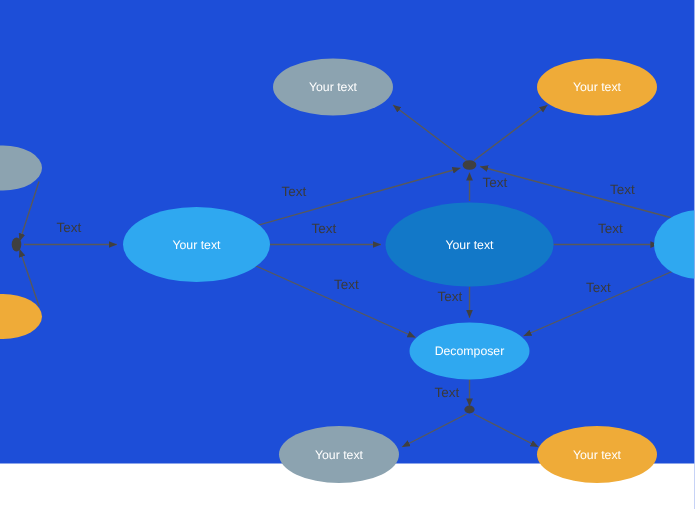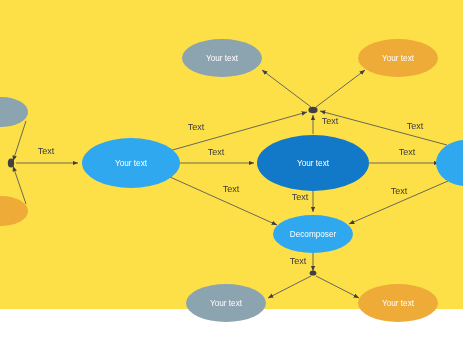--- a/index.html
+++ b/index.html
@@ -10,21 +10,21 @@
   body {
     width: 463px;
     height: 348px;
     overflow: hidden;
     font-family: "Liberation Sans", sans-serif;
   }
   #diagram-root {
     position: relative;
     width: 463px;
     height: 309px;
-    background: #fde047;
+    background: #1d4ed8;
   }
   svg#diagram-canvas {
     position: absolute;
     top: 0;
     left: 0;
     width: 463px;
     height: 348px;
     display: block;
   }
   .node-label {

